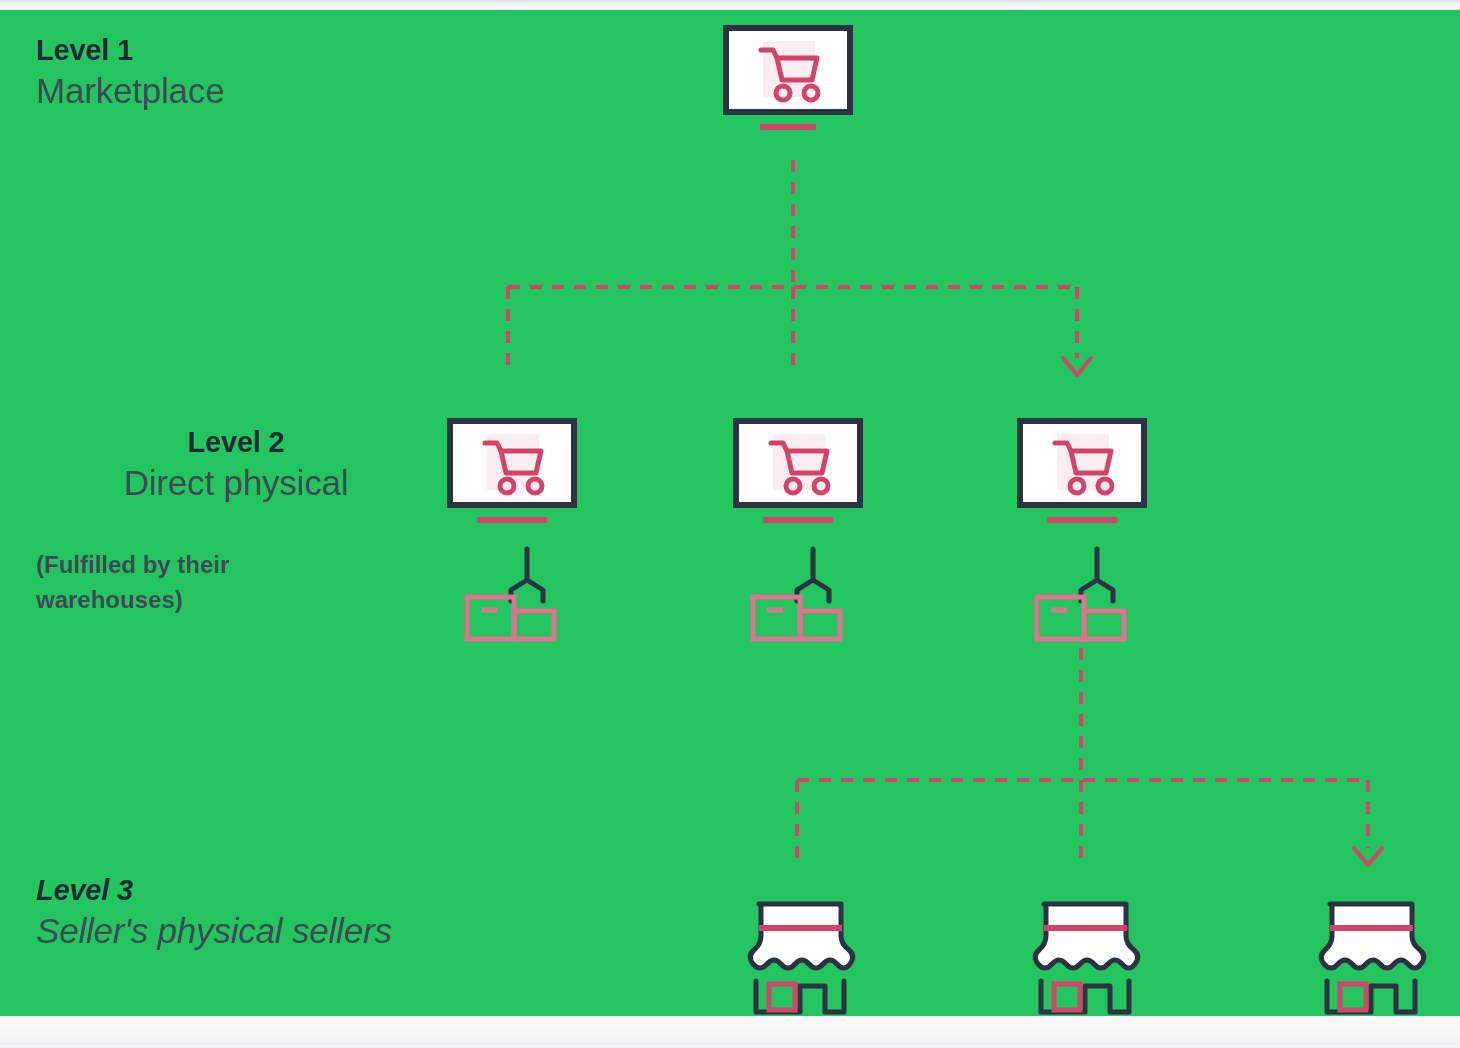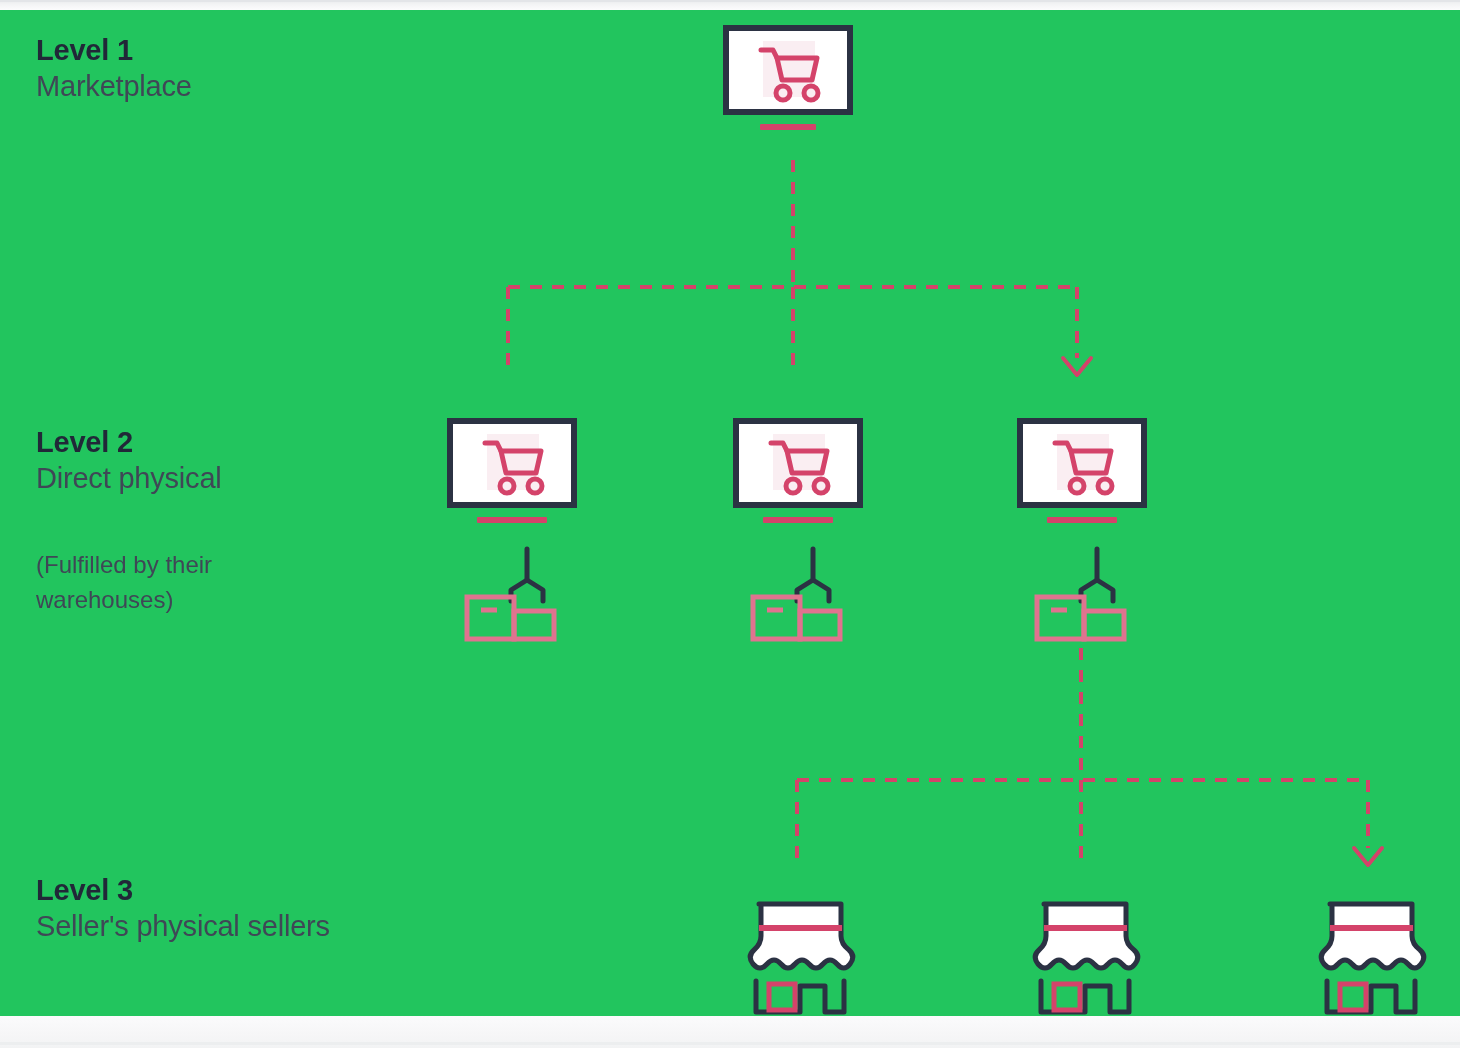--- a/index.html
+++ b/index.html
@@ -51,39 +51,39 @@
   }
   .level-title {
     font-size: 29px;
     font-weight: bold;
     color: #212838;
     letter-spacing: -0.2px;
     line-height: 1.25;
     margin: 0;
   }
   .level-sub {
-    font-size: 29px;
+    font-size: 35px;
     font-weight: normal;
     color: #3f4756;
     letter-spacing: -0.2px;
     line-height: 1.3;
     margin: 0;
   }
   .level-note {
     font-size: 24px;
-    font-weight: normal;
+    font-weight: bold;
     color: #3f4756;
     line-height: 1.45;
     margin: 0;
     max-width: 240px;
   }
   #lvl1-label { top: 32px; }
-  #lvl2-label { top: 424px; }
+  #lvl2-label { top: 424px; text-align: center; }
   #lvl2-note  { position:absolute; left: 36px; top: 548px; width: 280px; }
-  #lvl3-label { top: 872px; }
+  #lvl3-label { top: 872px; font-style: italic; }
 
   
   .node {
     position: absolute;
   }
   .svg-node { display: block; }
 
   
   #wires {
     position: absolute;

